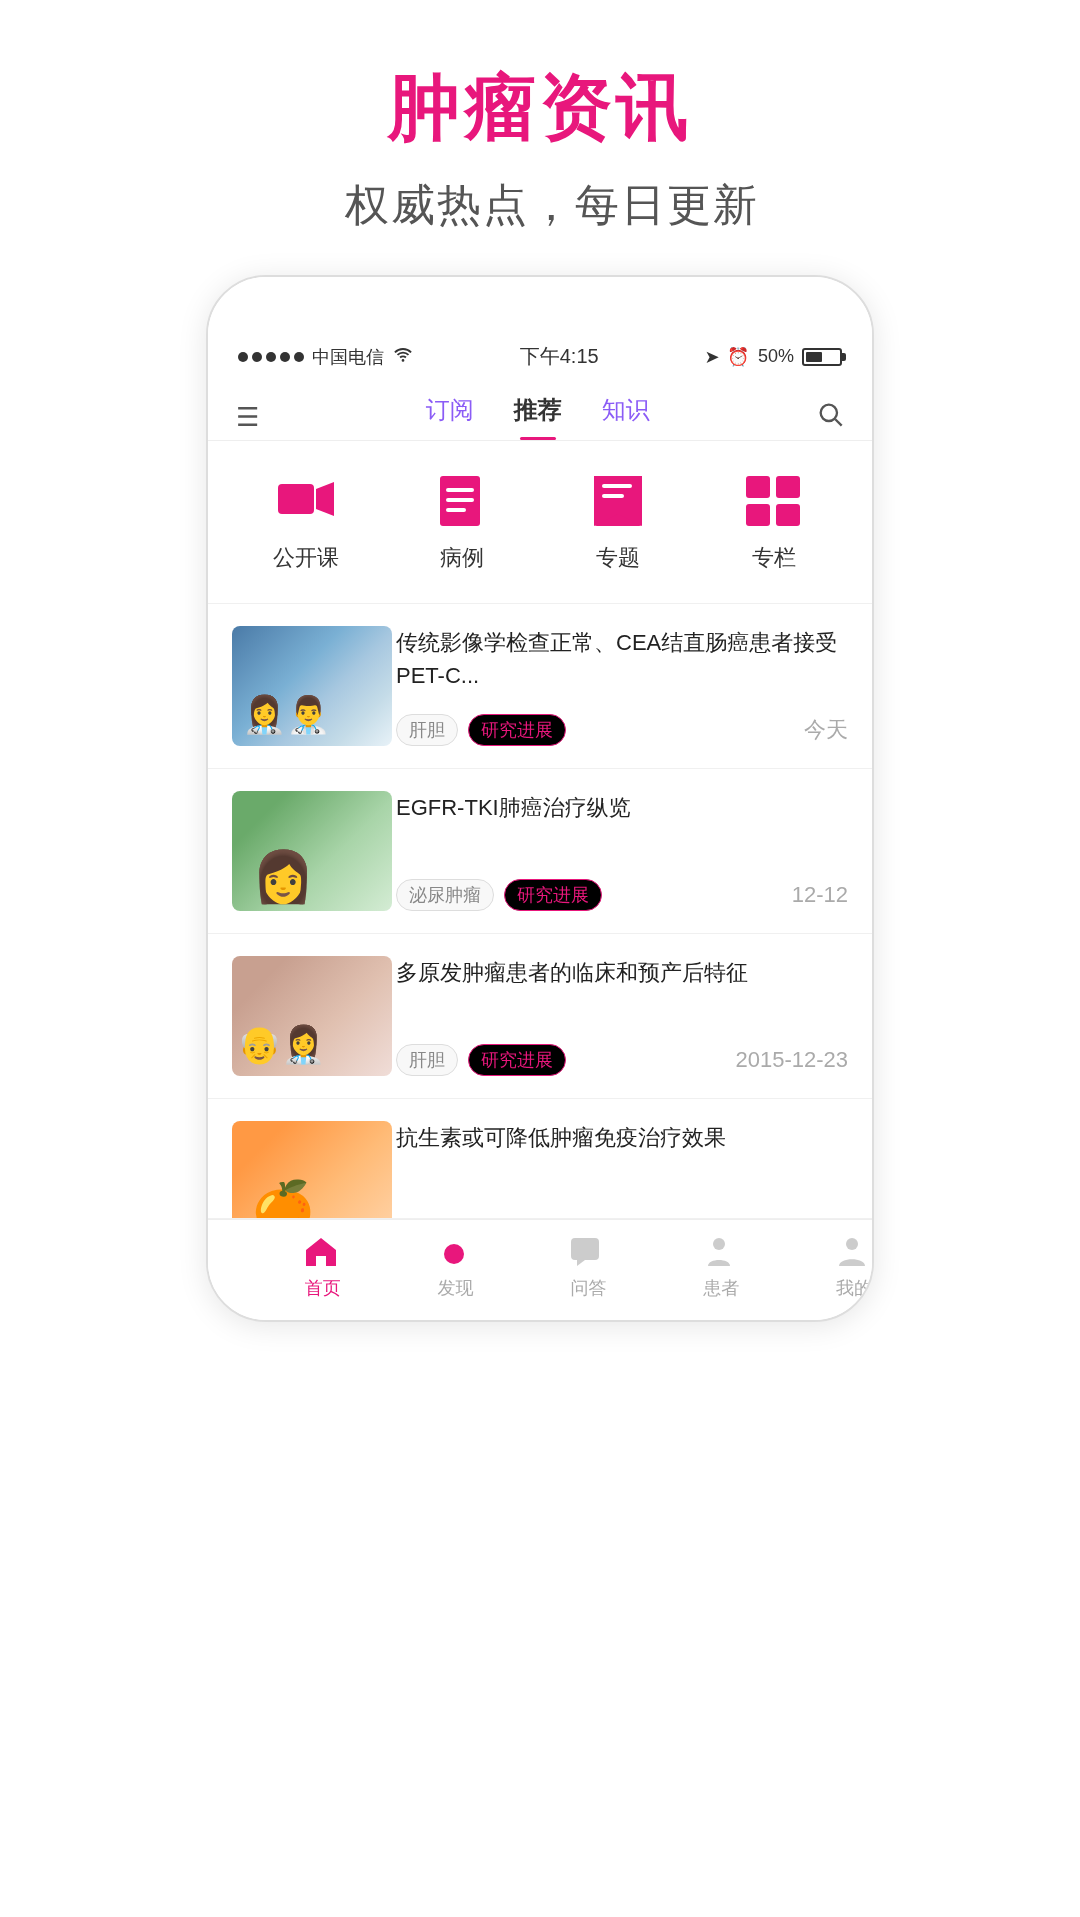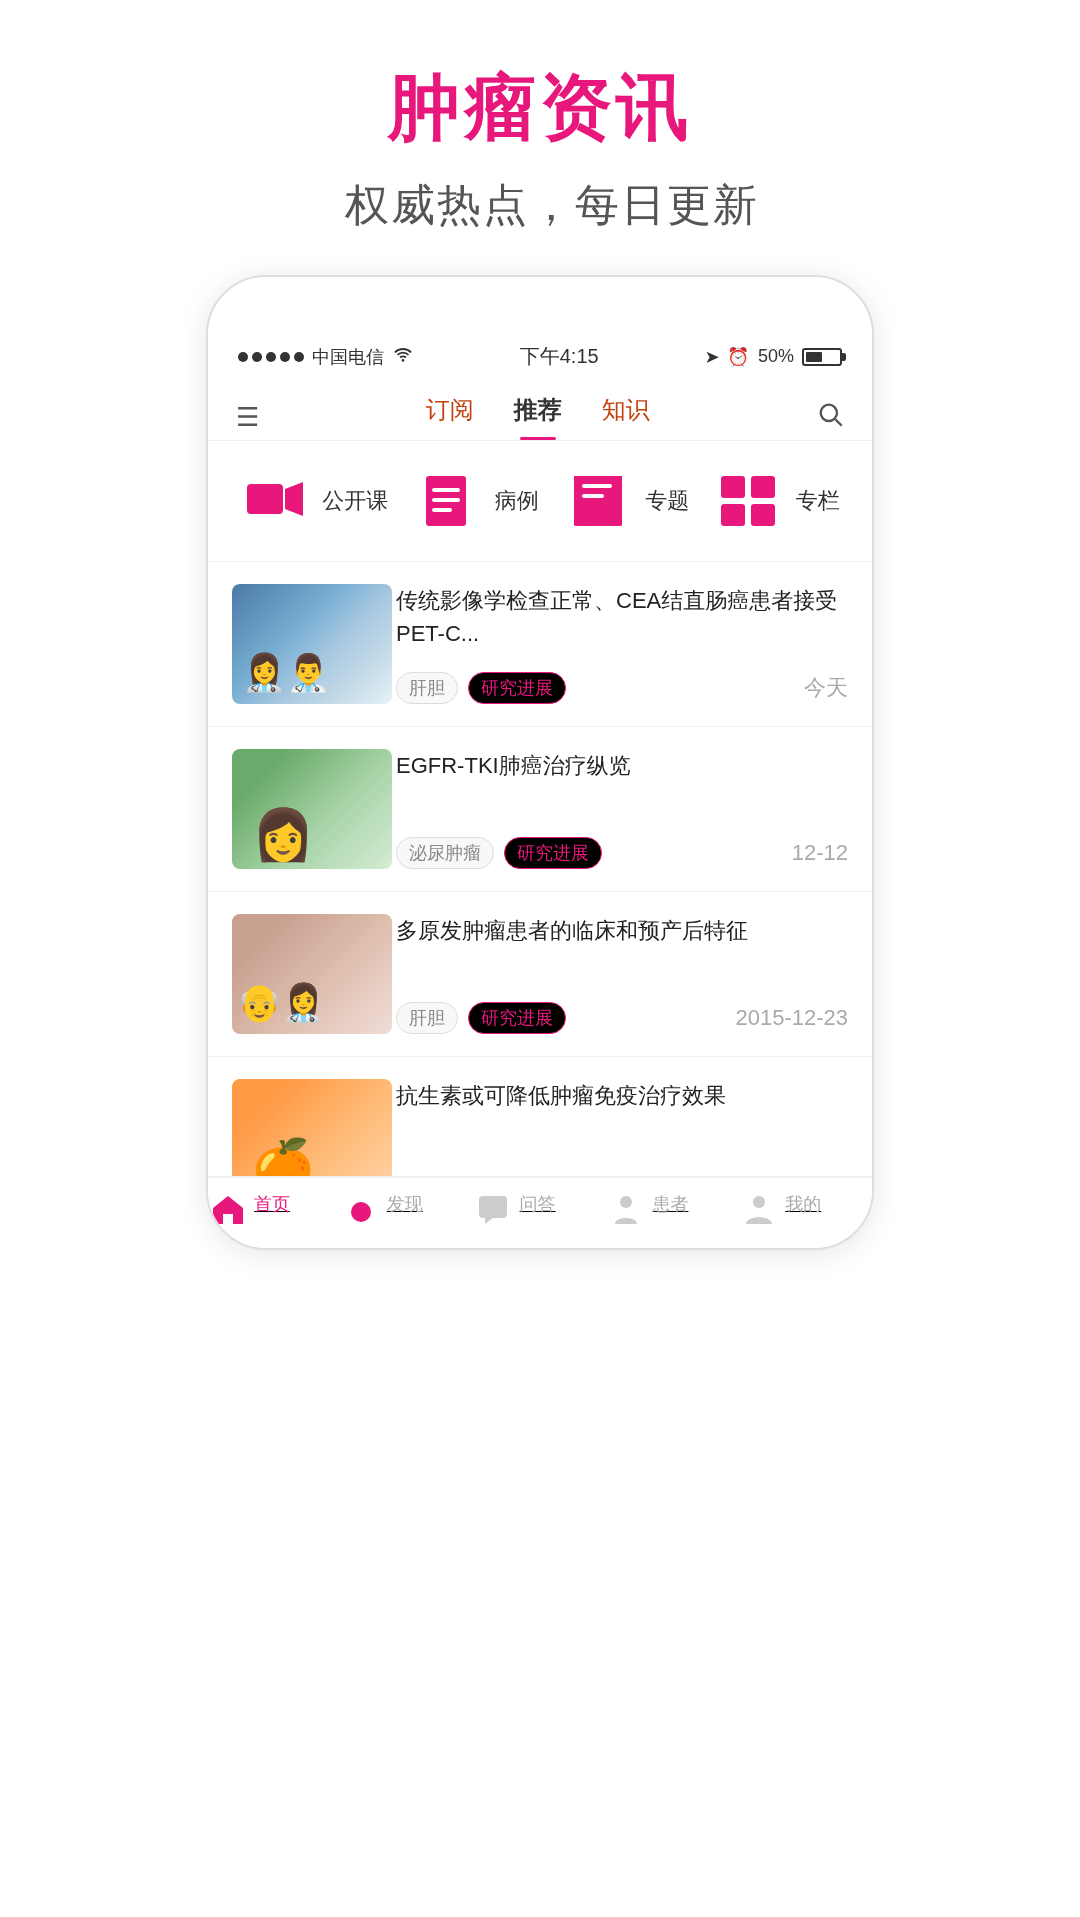--- a/index.html
+++ b/index.html
@@ -131,21 +131,21 @@
       color: #555;
       cursor: pointer;
     }
     .nav-tab-group {
       display: flex;
       gap: 40px;
       align-items: center;
     }
     .nav-tab {
       font-size: 24px;
-      color: #c2410c;
+      color: #8b5cf6;
       padding-bottom: 14px;
       cursor: pointer;
       position: relative;
     }
     .nav-tab.active {
       color: #333;
       font-weight: 600;
     }
     .nav-tab.active::after {
       content: '';
@@ -166,20 +166,21 @@
 
     
     .category-section {
       display: flex;
       justify-content: space-around;
       padding: 30px 20px;
       border-bottom: 1px solid #f0f0f0;
     }
     .category-item {
       display: flex;
+      flex-direction: column;
       align-items: center;
       gap: 12px;
       cursor: pointer;
     }
     .category-icon-box {
       width: 70px;
       height: 60px;
       display: flex;
       align-items: center;
       justify-content: center;
@@ -299,25 +300,24 @@
     
     .bottom-nav {
       display: flex;
       border-top: 1px solid #eee;
       background: #fff;
       padding: 14px 0 20px;
     }
     .bottom-nav-item {
       flex: 1;
       display: flex;
-      flex-direction: row;
-      align-items: flex-start;
+      flex-direction: column;
+      align-items: flex-end;
       gap: 6px;
       cursor: pointer;
-      text-decoration: underline;
     }
     .bottom-nav-icon {
       width: 40px;
       height: 36px;
       display: flex;
       align-items: center;
       justify-content: center;
       position: relative;
     }
     .bottom-nav-label {

